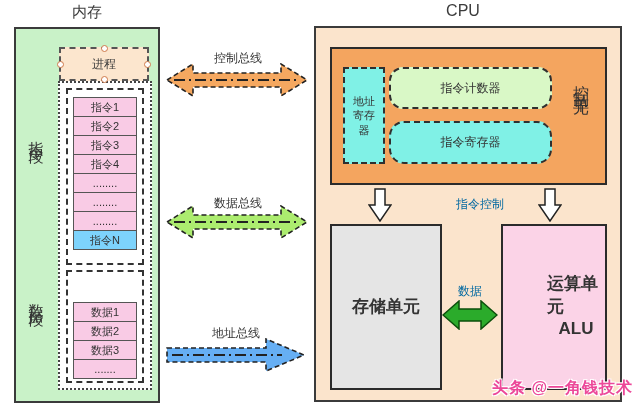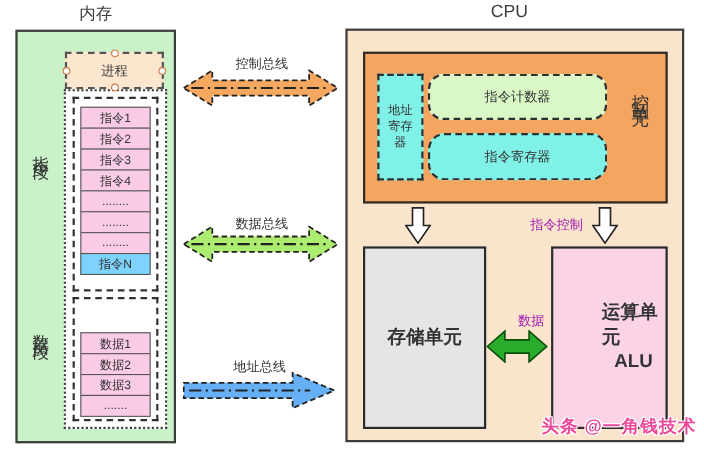--- a/index.html
+++ b/index.html
@@ -29,21 +29,21 @@
   .reg{border:2px dashed #2f2f2f;box-sizing:border-box;display:flex;align-items:center;justify-content:center;
     font-size:12px;color:#333;text-align:center;}
   .addr-reg{left:343px;top:67px;width:42px;height:97px;font-size:11px;line-height:1.3;white-space:pre-line;}
   .instr-counter{left:389px;top:67px;width:163px;height:42px;}
   .instr-reg{left:389px;top:121px;width:163px;height:43px;border-radius:15px;}
   .cu-label{left:570px;top:73px;font-size:16px;letter-spacing:5px;}
   .unit-box{border:2px solid #2b2b2b;box-sizing:border-box;display:flex;flex-direction:column;
     align-items:center;justify-content:center;font-weight:bold;font-size:17px;color:#333;line-height:1.35;}
   .storage-box{left:330px;top:224px;width:112px;height:166px;}
   .alu-box{left:501px;top:224px;width:106px;height:166px;padding-left:44px;}
-  .small-label{font-size:12px;color:#a21caf;text-align:right;}
+  .small-label{font-size:12px;color:#0369a1;text-align:center;}
   .bus-label{width:140px;text-align:center;font-size:12px;color:#333;}
   .watermark{left:492px;top:378px;font-size:16px;font-weight:bold;color:#ec4899;letter-spacing:1px;
     text-shadow:-1px -1px 0 #fff,1px -1px 0 #fff,-1px 1px 0 #fff,1px 1px 0 #fff;}
 </style>
 </head>
 <body>
 
 <div class="abs title" style="left:14px;top:3px;width:146px;">内存</div>
 
 <div class="abs memory-box" style="background-color: rgb(201, 242, 200);"></div>

